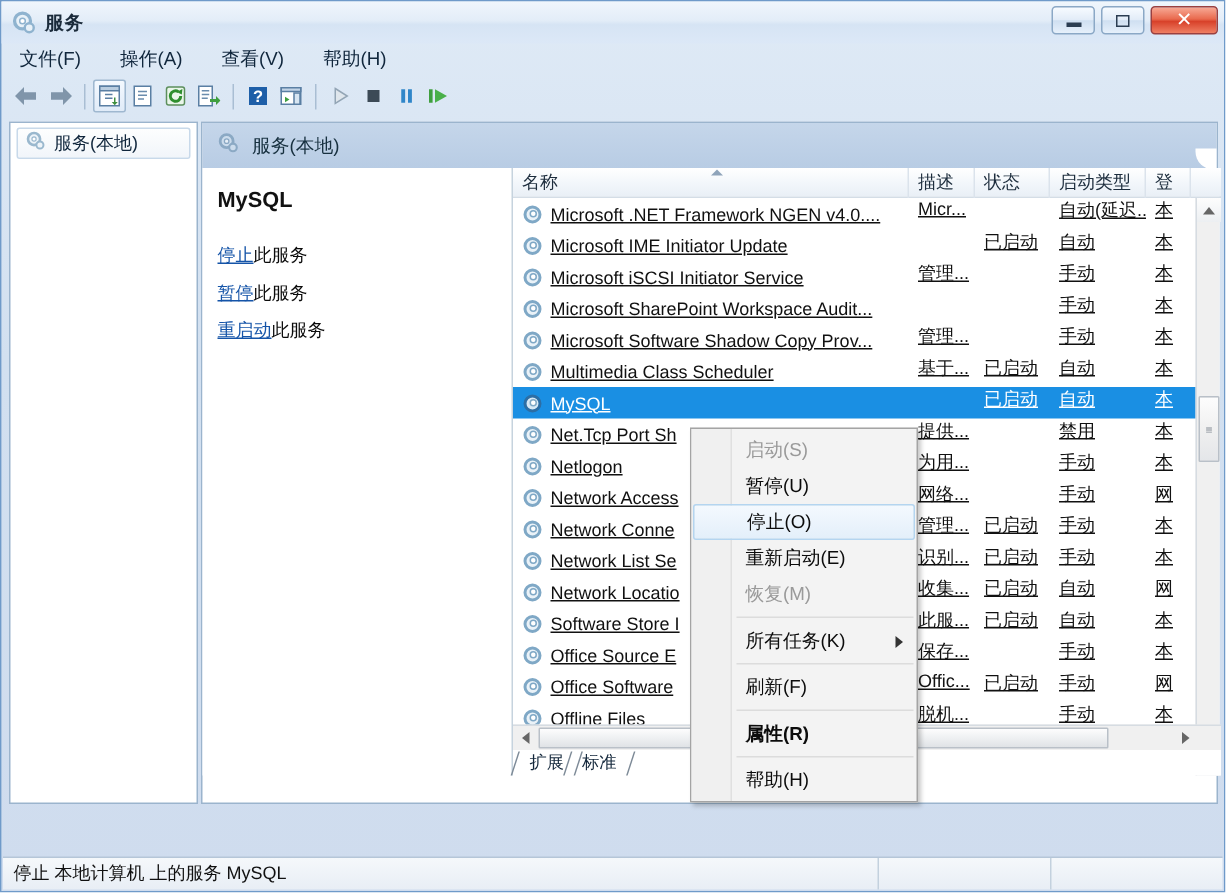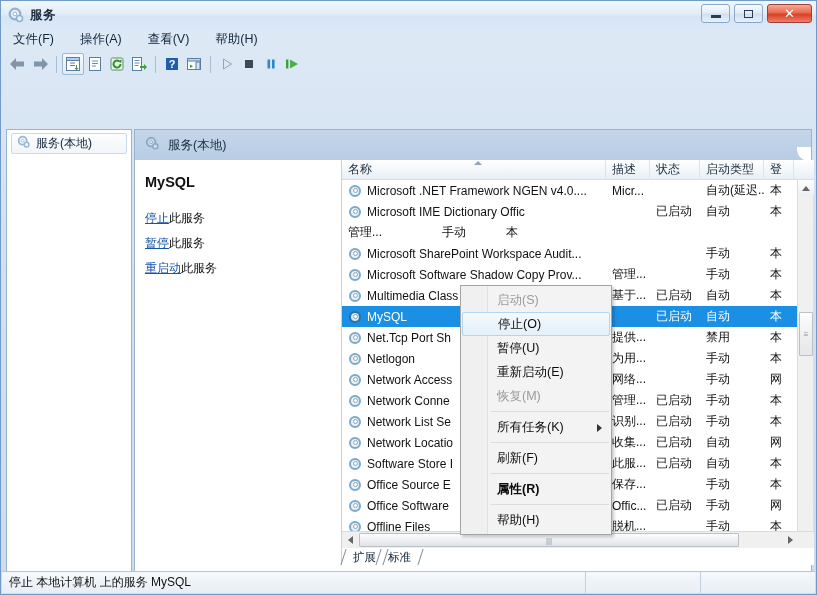--- a/index.html
+++ b/index.html
@@ -67,21 +67,20 @@
     display: flex; align-items: center; padding-left: 6px;
   }
   .tbtn { width: 22px; height: 22px; display:flex; align-items:center; justify-content:center; position: relative; }
   .tbtn.framed { border: 1px solid #9fb8d0; border-radius: 2px; background: linear-gradient(180deg,#f4f9ff,#e0ebf8); }
   .tsep { width: 1px; height: 17px; background: #a9bed3; margin: 0 5px; }
 
   
   #body {
     position: absolute; left: 5px; top: 80px; width: 806px; height: 457px;
     display: flex;
-    margin-top: 48px;
   }
 
   
   #tree {
     width: 126px; height: 455px; background: #ffffff;
     border: 1px solid #9bb4cd;
   }
   .tree-item {
     display: flex; align-items: center; height: 21px;
     margin: 3px 4px 0 4px; padding: 0 5px;
@@ -141,21 +140,21 @@
     overflow: hidden; white-space: nowrap;
   }
   #colhdr .ch.sorted:after {
     content: ''; position: absolute; left: 50%; top: 1px;
     width:0;height:0; border-left:4px solid transparent; border-right:4px solid transparent;
     border-bottom: 4px solid #8fa4ba;
   }
 
   
   #rows { position: relative; width: 456px; height: 368px; overflow: hidden; }
-  .row { display: flex; height: 21px; align-items: center; font-size: 12px; color: #111; white-space: nowrap; }
+  .row { display: flex; height: 21px; font-size: 12px; color: #111; white-space: nowrap; text-decoration: underline; }
   .row.sel { background: #1a8fe3; color: #ffffff; }
   .cell { overflow: hidden; white-space: nowrap; padding-left: 6px; }
   .c-name { width: 264px; display: flex; align-items: center; }
   .c-name .nm { margin-left: 5px; }
   .c-desc { width: 44px; }
   .c-status { width: 50px; }
   .c-start { width: 64px; }
   .c-logon { width: 30px; }
 
   
@@ -449,28 +448,35 @@
                 <div class="cell c-status"></div>
                 <div class="cell c-start">自动(延迟...</div>
                 <div class="cell c-logon">本</div>
               </div>
               <div class="row">
                 <div class="cell c-name">
                   <span class="gear">
                     <span class="g1"></span>
                     <span class="g2"></span>
                   </span>
-                  <span class="nm">Microsoft IME Dictionary Offic</span>
+                  <span class="nm">Microsoft IME Initiator Update</span>
                 </div>
                 <div class="cell c-desc"></div>
                 <div class="cell c-status">已启动</div>
                 <div class="cell c-start">自动</div>
                 <div class="cell c-logon">本</div>
               </div>
               <div class="row">
+                <div class="cell c-name">
+                  <span class="gear">
+                    <span class="g1"></span>
+                    <span class="g2"></span>
+                  </span>
+                  <span class="nm">Microsoft iSCSI Initiator Service</span>
+                </div>
                 <div class="cell c-desc">管理...</div>
                 <div class="cell c-status"></div>
                 <div class="cell c-start">手动</div>
                 <div class="cell c-logon">本</div>
               </div>
               <div class="row">
                 <div class="cell c-name">
                   <span class="gear">
                     <span class="g1"></span>
                     <span class="g2"></span>
@@ -696,22 +702,22 @@
           </div>
 
         </div>
       </div>
     </div>
   </div>
 
   <div id="ctxmenu">
     <div class="gutter"></div>
     <div class="cm-item disabled">启动(S)</div>
+    <div class="cm-item">暂停(U)</div>
     <div class="cm-item hover">停止(O)</div>
-    <div class="cm-item">暂停(U)</div>
     <div class="cm-item">重新启动(E)</div>
     <div class="cm-item disabled">恢复(M)</div>
     <div class="cm-sep"></div>
     <div class="cm-item cm-sub">所有任务(K)</div>
     <div class="cm-sep"></div>
     <div class="cm-item">刷新(F)</div>
     <div class="cm-sep"></div>
     <div class="cm-item bold">属性(R)</div>
     <div class="cm-sep"></div>
     <div class="cm-item">帮助(H)</div>

